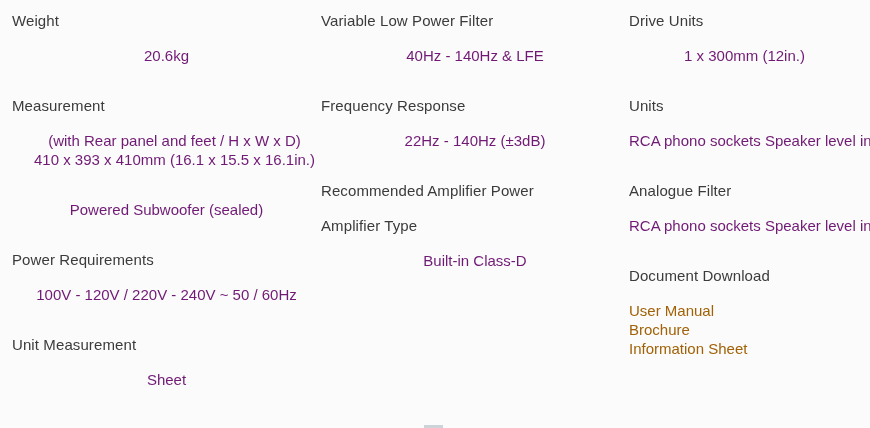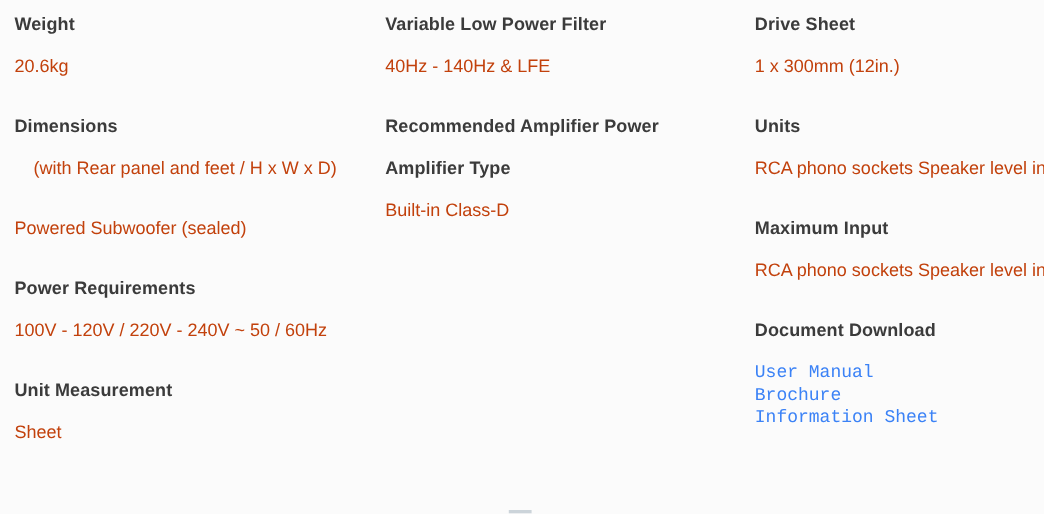--- a/index.html
+++ b/index.html
@@ -12,41 +12,41 @@
     overflow: hidden;
     position: relative;
   }
   .spec-grid {
     display: grid;
     grid-template-columns: 309px 308px auto;
     padding: 11px 10px 0 12px;
   }
   .spec-col { min-width: 0; }
   .spec-label {
-    font-weight: 700;
+    font-weight: 400;
     color: #3b3b3b;
     line-height: 19px;
     margin-bottom: 16px;
     letter-spacing: 0.1px;
   }
   .spec-value {
-    color: #c2410c;
+    color: #701a75;
     line-height: 19px;
     margin-bottom: 31px;
     white-space: nowrap;
+    text-align: center;
   }
   .spec-value .line { display: block; margin-left: 16px; }
   .download-links { margin-bottom: 31px; }
   .download-link {
     display: block;
-    color: #3b82f6;
+    color: #a16207;
     line-height: 19px;
     text-decoration: none;
     cursor: pointer;
-    font-family: Liberation Mono, monospace;
   }
   .cutoff-artifact {
     position: absolute;
     left: 424px;
     bottom: 0px;
     width: 19px;
     height: 3px;
     background: #ccd4da;
   }
 </style>
@@ -54,23 +54,24 @@
 <body>
 
 <div class="spec-grid">
 
   <div class="spec-col">
     <div>
       <div class="spec-label">Weight</div>
       <div class="spec-value">20.6kg</div>
     </div>
     <div>
-      <div class="spec-label">Dimensions</div>
+      <div class="spec-label">Measurement</div>
       <div class="spec-value">
         <span class="line">(with Rear panel and feet / H x W x D)</span>
+        <span class="line">410 x 393 x 410mm (16.1 x 15.5 x 16.1in.)</span>
       </div>
     </div>
     <div>
       <div class="spec-value">Powered Subwoofer (sealed)</div>
     </div>
     <div>
       <div class="spec-label">Power Requirements</div>
       <div class="spec-value">100V - 120V / 220V - 240V ~ 50 / 60Hz</div>
     </div>
     <div>
@@ -78,39 +79,43 @@
       <div class="spec-value">Sheet</div>
     </div>
   </div>
 
   <div class="spec-col">
     <div>
       <div class="spec-label">Variable Low Power Filter</div>
       <div class="spec-value">40Hz - 140Hz &amp; LFE</div>
     </div>
     <div>
+      <div class="spec-label">Frequency Response</div>
+      <div class="spec-value">22Hz - 140Hz (±3dB)</div>
+    </div>
+    <div>
       <div class="spec-label">Recommended Amplifier Power</div>
     </div>
     <div>
       <div class="spec-label">Amplifier Type</div>
       <div class="spec-value">Built-in Class-D</div>
     </div>
   </div>
 
   <div class="spec-col">
     <div>
-      <div class="spec-label">Drive Sheet</div>
+      <div class="spec-label">Drive Units</div>
       <div class="spec-value">1 x 300mm (12in.)</div>
     </div>
     <div>
       <div class="spec-label">Units</div>
       <div class="spec-value">RCA phono sockets Speaker level inputs</div>
     </div>
     <div>
-      <div class="spec-label">Maximum Input</div>
+      <div class="spec-label">Analogue Filter</div>
       <div class="spec-value">RCA phono sockets Speaker level inputs</div>
     </div>
     <div>
       <div class="spec-label">Document Download</div>
       <div class="download-links">
         <a class="download-link">User Manual</a>
         <a class="download-link">Brochure</a>
         <a class="download-link">Information Sheet</a>
       </div>
     </div>

